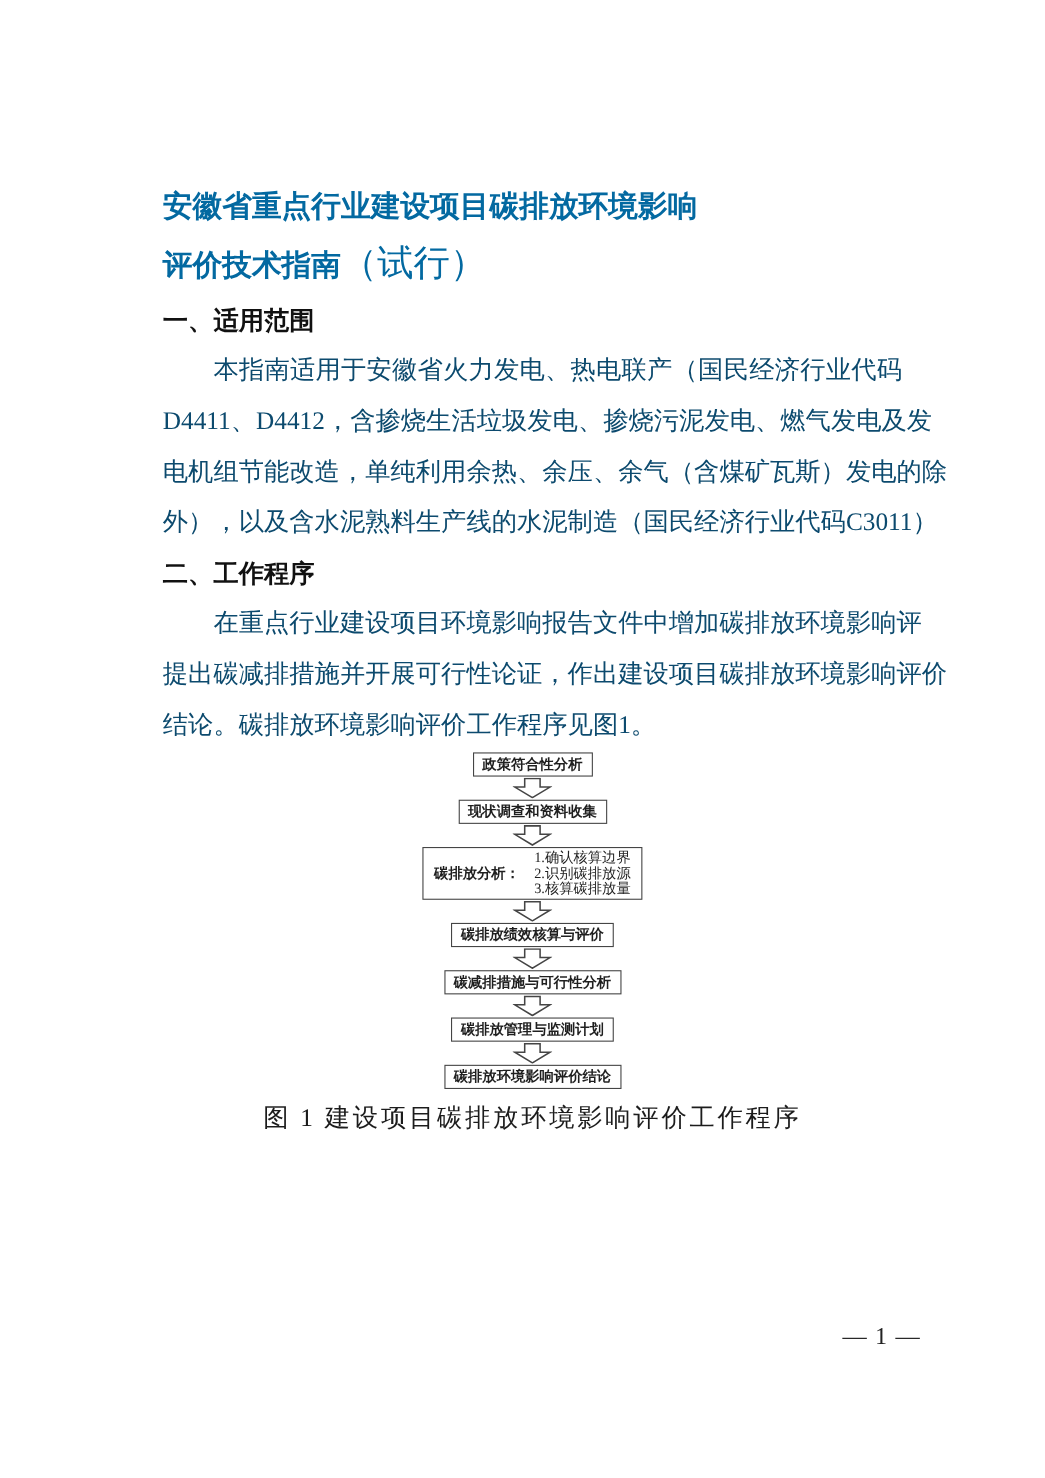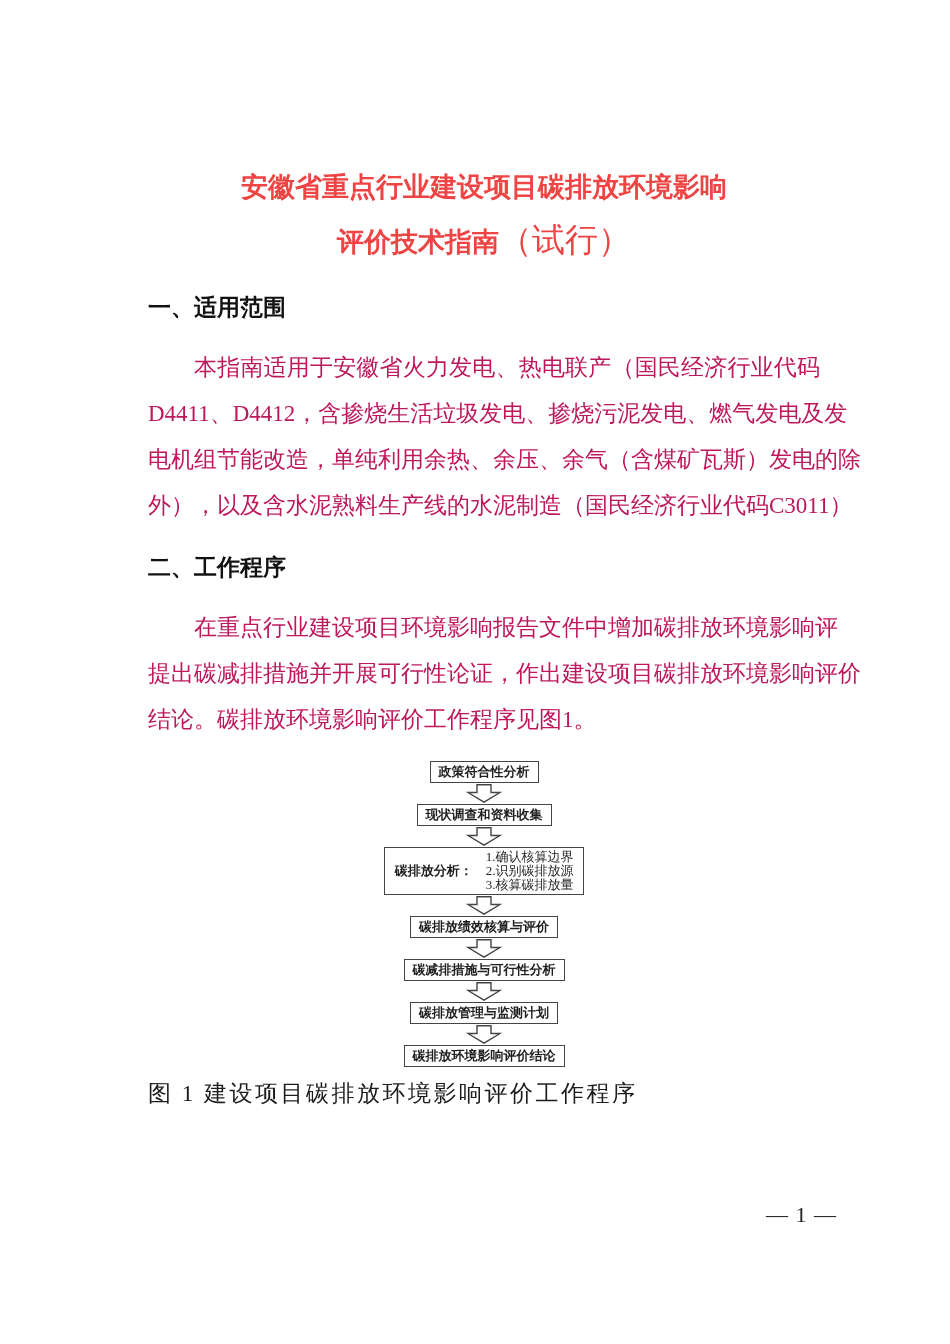--- a/index.html
+++ b/index.html
@@ -9,56 +9,56 @@
     background:#ffffff;
     box-sizing:border-box;
     padding:0 130px 0 148px;
     overflow:hidden;
     color:#1a1a1a;
     font-family:"Liberation Serif", serif;
   }
   
   .doc-title {
     margin:161px 0 0 0;
-    text-align:center;
+    text-align:left;
     font-family:"Liberation Sans", sans-serif;
     font-weight:bold;
     font-size:27px;
     line-height:53px;
-    color:#ef4444;
+    color:#0369a1;
   }
   .doc-title .paren {
     font-family:"Liberation Serif", serif;
     font-weight:500;
     font-size:33px;
   }
   
   .sec-heading {
     font-family:"Liberation Sans", sans-serif;
     font-weight:bold;
     font-size:23px;
     line-height:38px;
-    margin:19px 0;
+    margin:4px 0;
     color:#111;
   }
   
   .para { margin:0; }
   .para .line {
     font-size:23px;
     line-height:46px;
     text-align:justify;
     text-align-last:justify;
-    color:#be185d;
+    color:#0c4a6e;
     white-space:nowrap;
   }
   .para .line.first { padding-left:46px; }
   .para .line.last { text-align-last:left; }
   
   .flowchart {
-    margin-top:18px;
+    margin-top:2px;
     display:flex;
     flex-direction:column;
     align-items:center;
   }
   .fc-box {
     border:1.5px solid #454545;
     background:#fff;
     font-family:"Liberation Sans", sans-serif;
     font-weight:bold;
     font-size:13px;
@@ -82,20 +82,21 @@
     margin-left:13px;
     font-family:"Liberation Serif", serif;
     font-weight:normal;
     font-size:13px;
     line-height:14px;
     text-align:center;
   }
   
   .figure-caption {
     margin-top:10px;
+    text-align:center;
     font-size:23px;
     letter-spacing:2.5px;
     line-height:34px;
     color:#1c1c1c;
   }
   .page-number {
     position:absolute;
     top:1202px;
     right:113px;
     font-size:22px;

